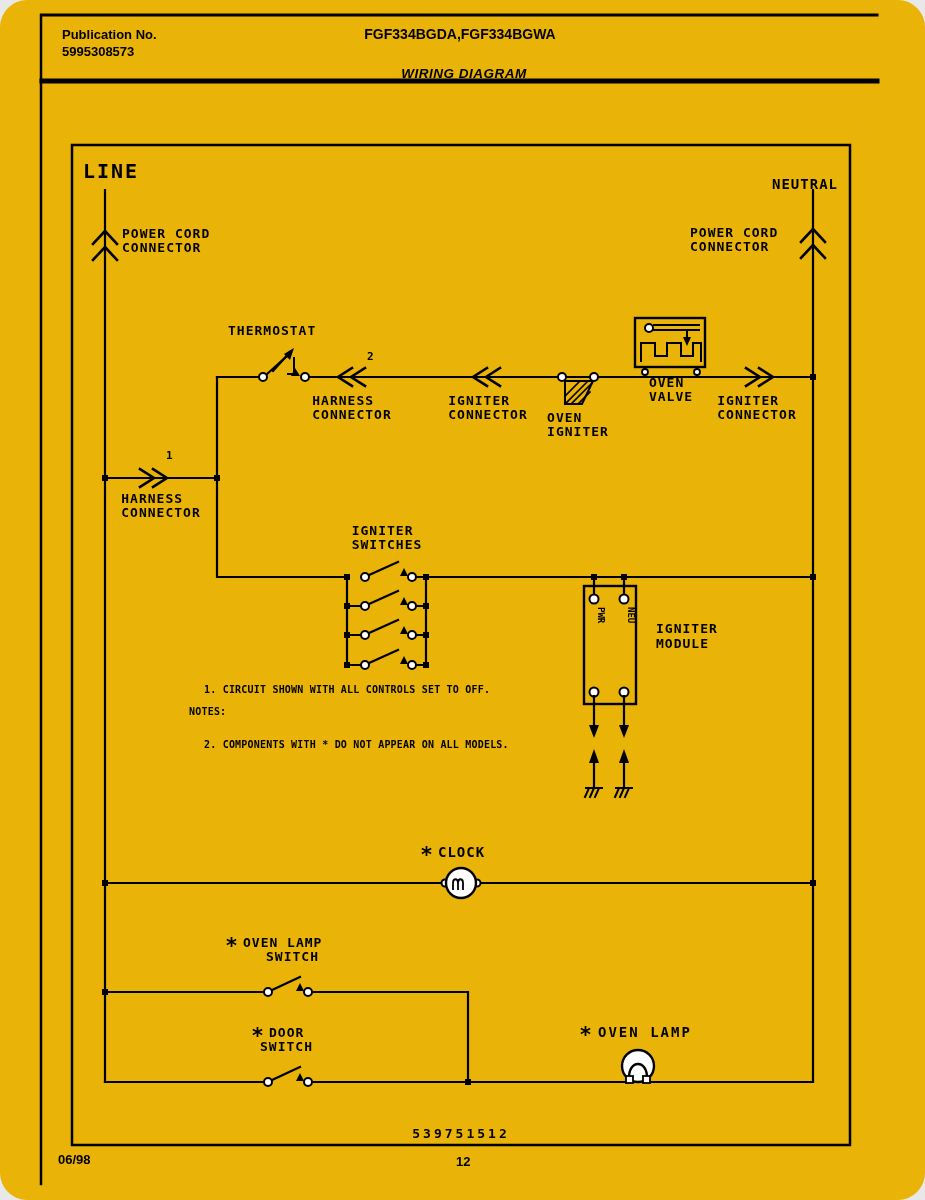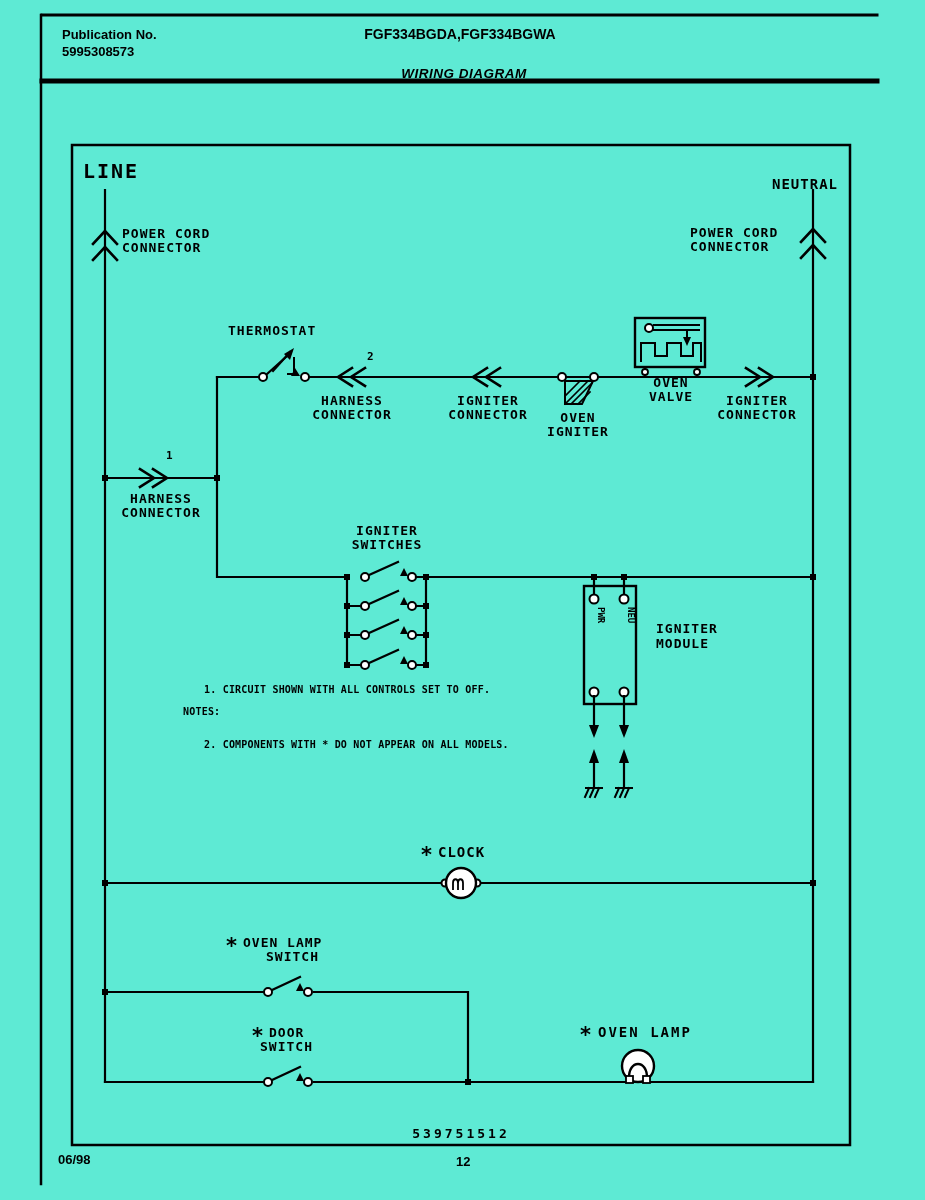--- a/index.html
+++ b/index.html
@@ -1,26 +1,26 @@
 <!DOCTYPE html>
 <html><head>
 <meta charset="utf-8">
 <style>
   html,body{margin:0;padding:0;background:#e8e8e8;}
-  .page{position:relative;width:925px;height:1200px;background:#5eead4;overflow:hidden;
-        font-family:"Liberation Sans",sans-serif;color:#000;}
+  .page{position:relative;width:925px;height:1200px;background:#eab308;overflow:hidden;
+        font-family:"Liberation Sans",sans-serif;color:#000;border-radius:27px;}
   svg{position:absolute;left:0;top:0;}
   .htext{position:absolute;white-space:nowrap;color:#000;}
   .pub{font:bold 13px "Liberation Sans",sans-serif;line-height:17px;}
   .models{font:bold 14px "Liberation Sans",sans-serif;transform:translateX(-50%);}
   .wtitle{font:bold 13.5px "Liberation Sans",sans-serif;transform:translateX(-50%);
           text-decoration:underline;letter-spacing:.5px;}
   .dlabel{position:absolute;font:bold 13px "DejaVu Sans Mono",monospace;
           letter-spacing:1px;white-space:nowrap;color:#000;line-height:14px;}
-  .center{transform:translateX(-50%);text-align:center;}
+  .center{transform:translateX(-50%);}
   .small{font-size:11px;letter-spacing:0;}
   .note{position:absolute;font:bold 10px "DejaVu Sans Mono",monospace;
         letter-spacing:.2px;white-space:nowrap;color:#000;}
   .ast{display:inline-block;font:bold 21px "DejaVu Sans",sans-serif;
        transform:translateY(5px);margin-right:5px;line-height:10px;}
   .lblrow{display:flex;align-items:flex-start;}
   .partnum{font:bold 13px "DejaVu Sans Mono",monospace;letter-spacing:3px;transform:translateX(-50%);}
   .footer{font:bold 13px "Liberation Sans",sans-serif;}
 </style>
 </head>
@@ -267,21 +267,21 @@
   <div class="dlabel center" style="left:387px;top:524px;">
     <div>IGNITER</div>
     <div>SWITCHES</div>
   </div>
 
   <div class="dlabel" style="left:656px;top:621px;line-height:15px;">
     <div>IGNITER</div>
     <div>MODULE</div>
   </div>
 
-  <div class="note" style="left:183px;top:706px;">NOTES:</div>
+  <div class="note" style="left:189px;top:706px;">NOTES:</div>
   <div class="note" style="left:204px;top:684px;">1. CIRCUIT SHOWN WITH ALL CONTROLS SET TO OFF.</div>
   <div class="note" style="left:204px;top:739px;">2. COMPONENTS WITH * DO NOT APPEAR ON ALL MODELS.</div>
 
   <div class="dlabel lblrow" style="left:421px;top:845px;font-size:14px;">
     <span class="ast">*</span>
     <span>CLOCK</span>
   </div>
 
   <div class="dlabel" style="left:226px;top:936px;">
     <div class="lblrow">

